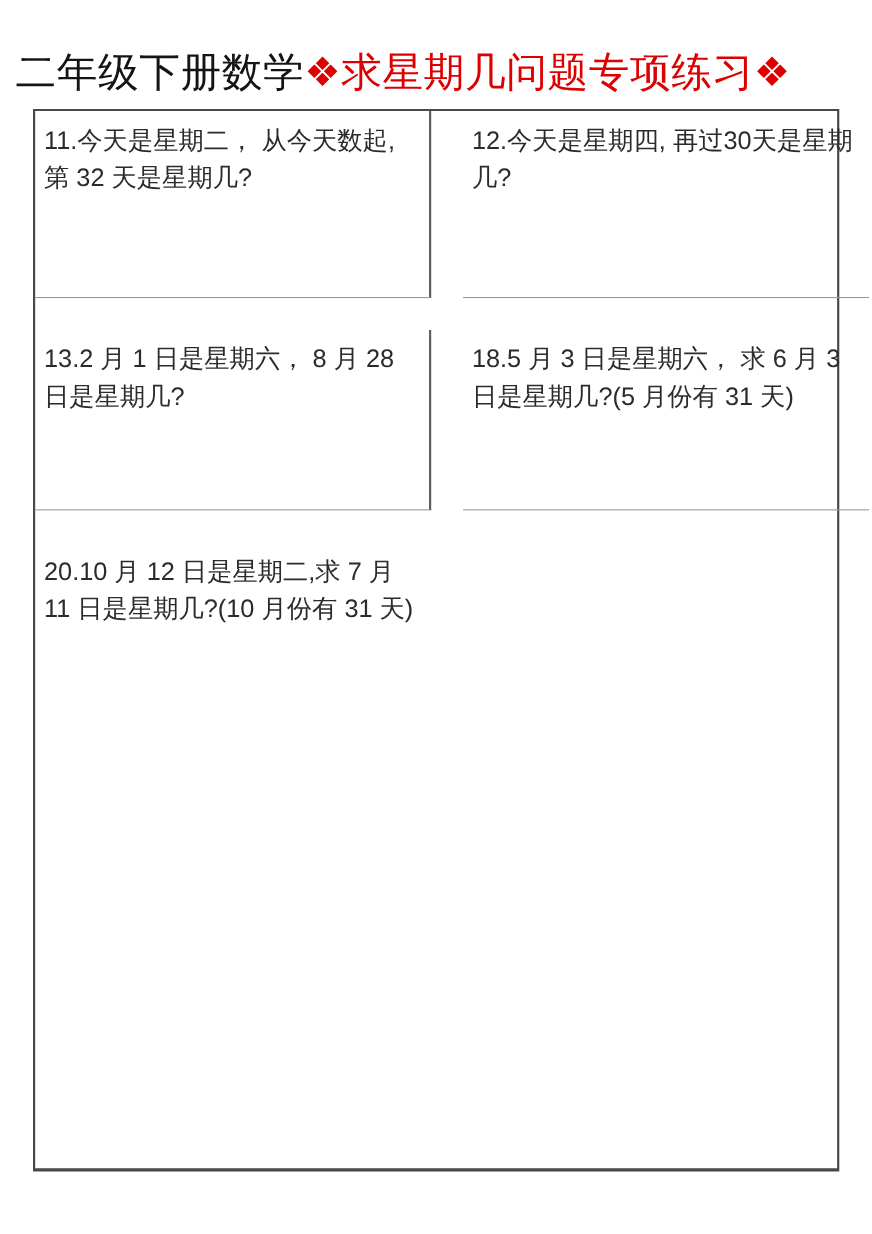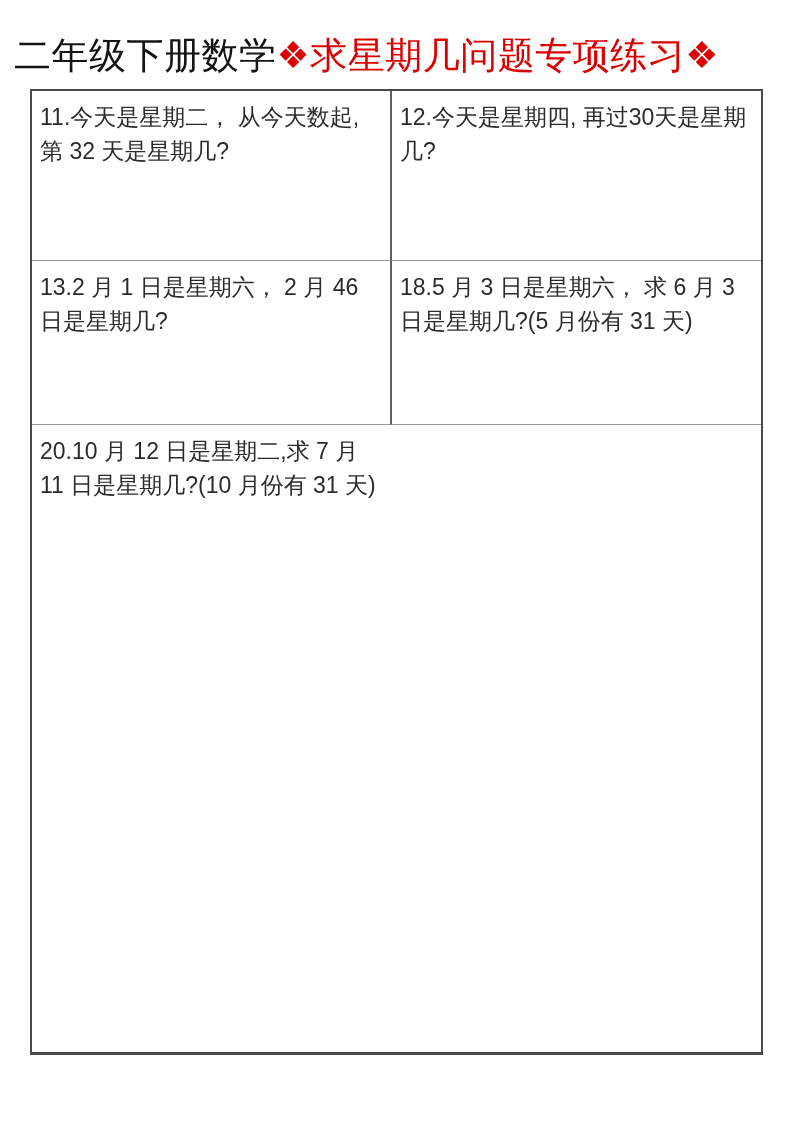--- a/index.html
+++ b/index.html
@@ -11,21 +11,21 @@
     width: 793px;
     height: 1122px;
     font-family: "Liberation Sans", "DejaVu Sans", sans-serif;
     color: #2b2b2b;
     overflow: hidden;
   }
   .sheet {
     box-sizing: border-box;
     width: 664px;
     height: 1122px;
-    padding-top: 32px;
+    padding-top: 42px;
   }
   .title {
     margin: 0 auto 9px auto;
     width: 733px;
     font-size: 37px;
     line-height: 48px;
     font-weight: normal;
     text-align: center;
     white-space: nowrap;
     letter-spacing: 0.5px;
@@ -36,20 +36,21 @@
     box-sizing: border-box;
     margin: 0 auto 0 30px;
     width: 733px;
     height: 966px;
     border: 2px solid #4a4a4a;
     border-bottom-width: 3px;
     display: grid;
     grid-template-columns: 360px 369px;
     grid-template-rows: 170px 164px 165px 167px 1fr;
     background: #ffffff;
+    gap: 29px;
   }
   .cell {
     box-sizing: border-box;
     padding: 9px 6px 0 8px;
     font-size: 23px;
     line-height: 34px;
     border-bottom: 1px solid #9a9a9a;
     overflow: hidden;
   }
   .cell.col-left { border-right: 2px solid #5f5f5f; }
@@ -66,21 +67,21 @@
   <div class="problems-grid">
 
     <div class="cell col-left">
       <p>11.今天是星期二， 从今天数起, 第 32 天是星期几?</p>
     </div>
     <div class="cell">
       <p>12.今天是星期四, 再过30天是星期几?</p>
     </div>
 
     <div class="cell col-left">
-      <p>13.2 月 1 日是星期六， 2 月 46 日是星期几?</p>
+      <p>13.2 月 1 日是星期六， 8 月 28 日是星期几?</p>
     </div>
 
 
     <div class="cell">
       <p>18.5 月 3 日是星期六， 求 6 月 3 日是星期几?(5 月份有 31 天)</p>
     </div>
 
     <div class="cell row-last">
       <p>20.10 月 12 日是星期二,求 7 月 11 日是星期几?(10 月份有 31 天)</p>
     </div>

